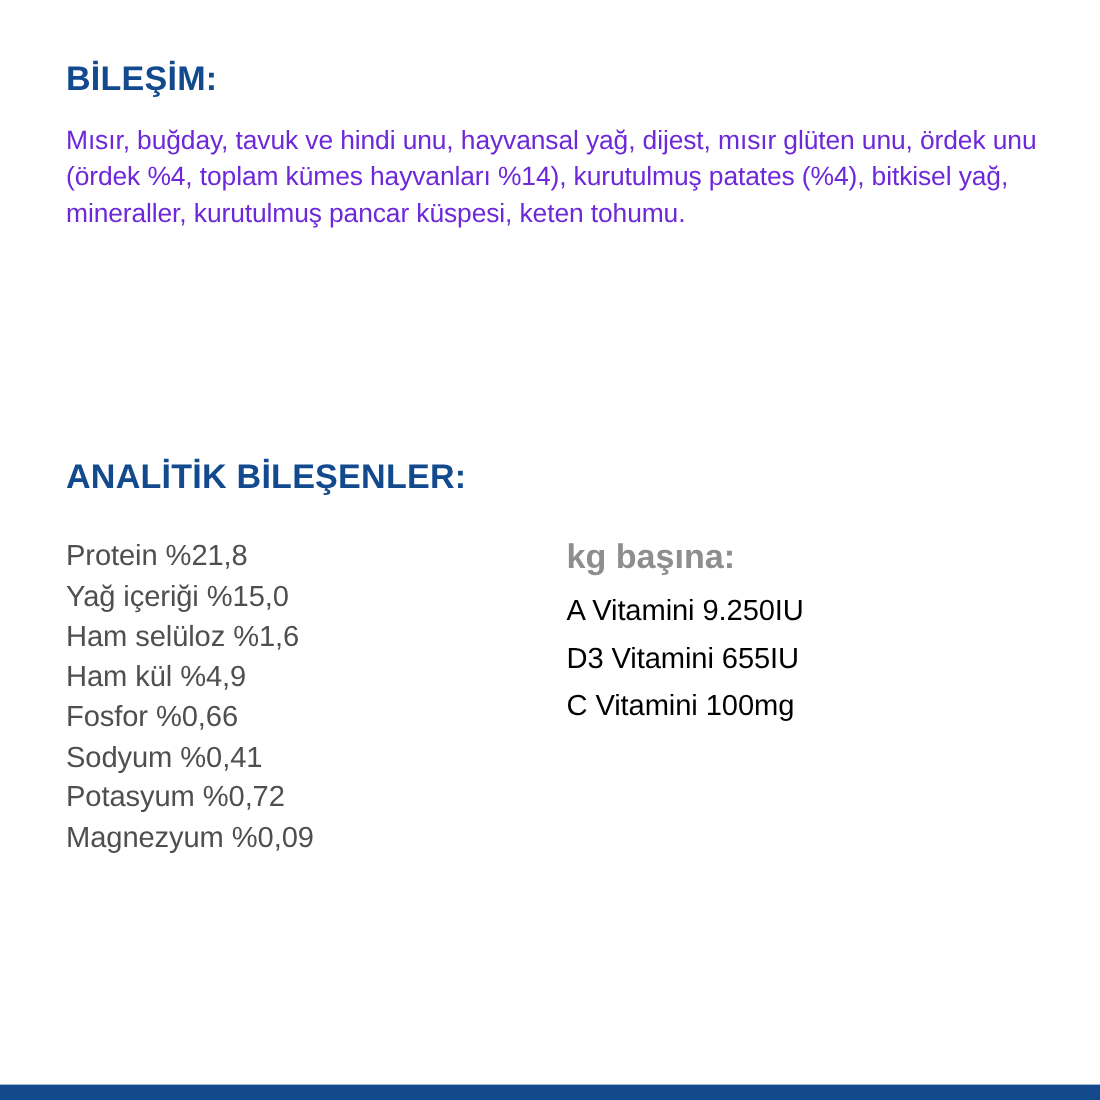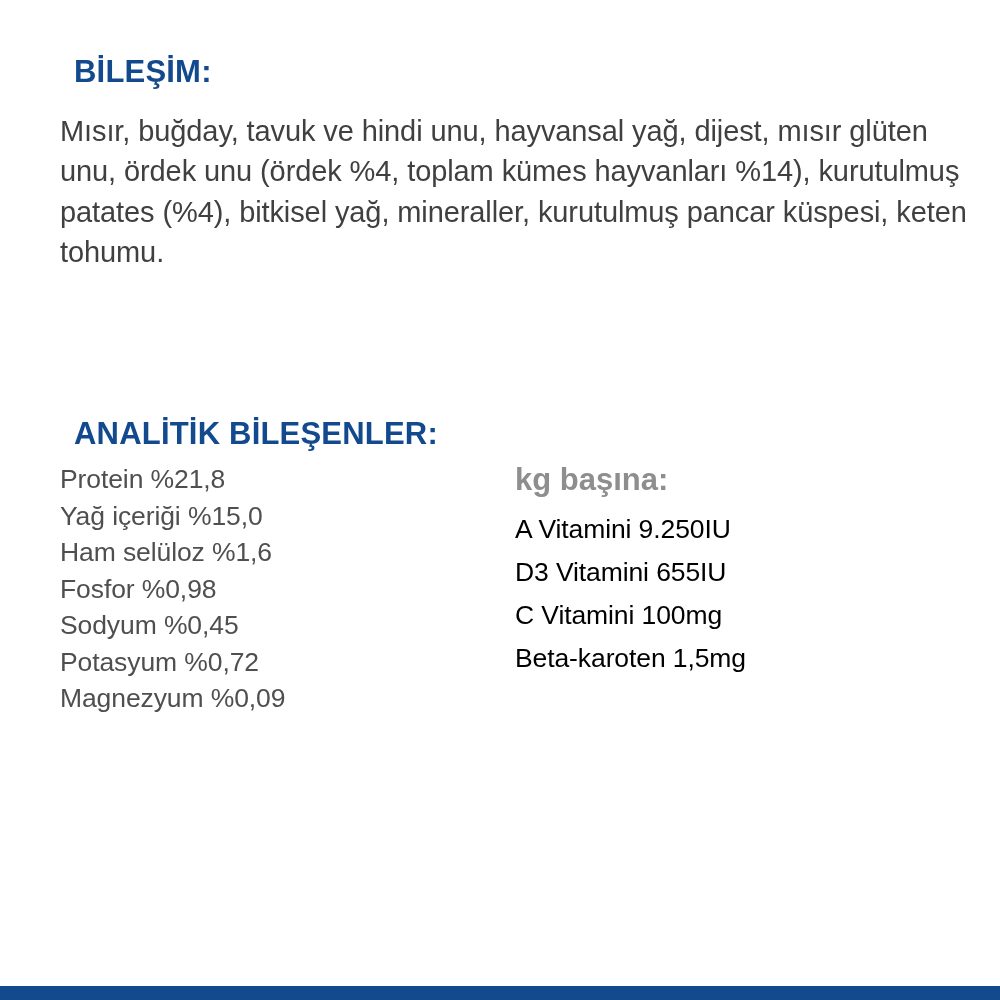--- a/index.html
+++ b/index.html
@@ -19,45 +19,44 @@
     position: absolute;
     inset: 0;
     padding: 0;
   }
   .section-title {
     font-size: 31px;
     font-weight: bold;
     color: #134a8e;
     letter-spacing: 0.2px;
     line-height: 1.1;
-    margin-left: 14px;
   }
   #composition-section {
     position: absolute;
     left: 60px;
     top: 55px;
     width: 920px;
   }
   #composition-text {
     margin-top: 22px;
-    font-size: 29px;
+    font-size: 24px;
     line-height: 1.39;
-    color: #404040;
+    color: #6d28d9;
     max-width: 915px;
     letter-spacing: -0.1px;
   }
   #analytic-section {
     position: absolute;
     left: 60px;
     top: 417px;
     width: 920px;
   }
   .columns {
     display: flex;
-    margin-top: 10px;
+    margin-top: 36px;
   }
   .col-left {
     width: 455px;
   }
   .col-right {
     width: 440px;
   }
   .nutrient-row, .vitamin-row {
     font-size: 26.5px;
     line-height: 1.38;
@@ -99,30 +98,30 @@
   </div>
 
   <div id="analytic-section">
     <div class="section-title">ANALİTİK BİLEŞENLER:</div>
 
     <div class="columns">
       <div class="col-left">
         <div class="nutrient-row">Protein %21,8</div>
         <div class="nutrient-row">Yağ içeriği %15,0</div>
         <div class="nutrient-row">Ham selüloz %1,6</div>
-        <div class="nutrient-row">Fosfor %0,98</div>
-        <div class="nutrient-row">Sodyum %0,45</div>
+        <div class="nutrient-row">Ham kül %4,9</div>
+        <div class="nutrient-row">Fosfor %0,66</div>
+        <div class="nutrient-row">Sodyum %0,41</div>
         <div class="nutrient-row">Potasyum %0,72</div>
         <div class="nutrient-row">Magnezyum %0,09</div>
       </div>
 
       <div class="col-right">
         <div class="vitamin-heading">kg başına:</div>
         <div class="vitamin-row">A Vitamini 9.250IU</div>
         <div class="vitamin-row">D3 Vitamini 655IU</div>
         <div class="vitamin-row">C Vitamini 100mg</div>
-        <div class="vitamin-row">Beta-karoten 1,5mg</div>
       </div>
     </div>
   </div>
 
   <div id="bottom-bar"></div>
 </div>
 
 </body></html>

